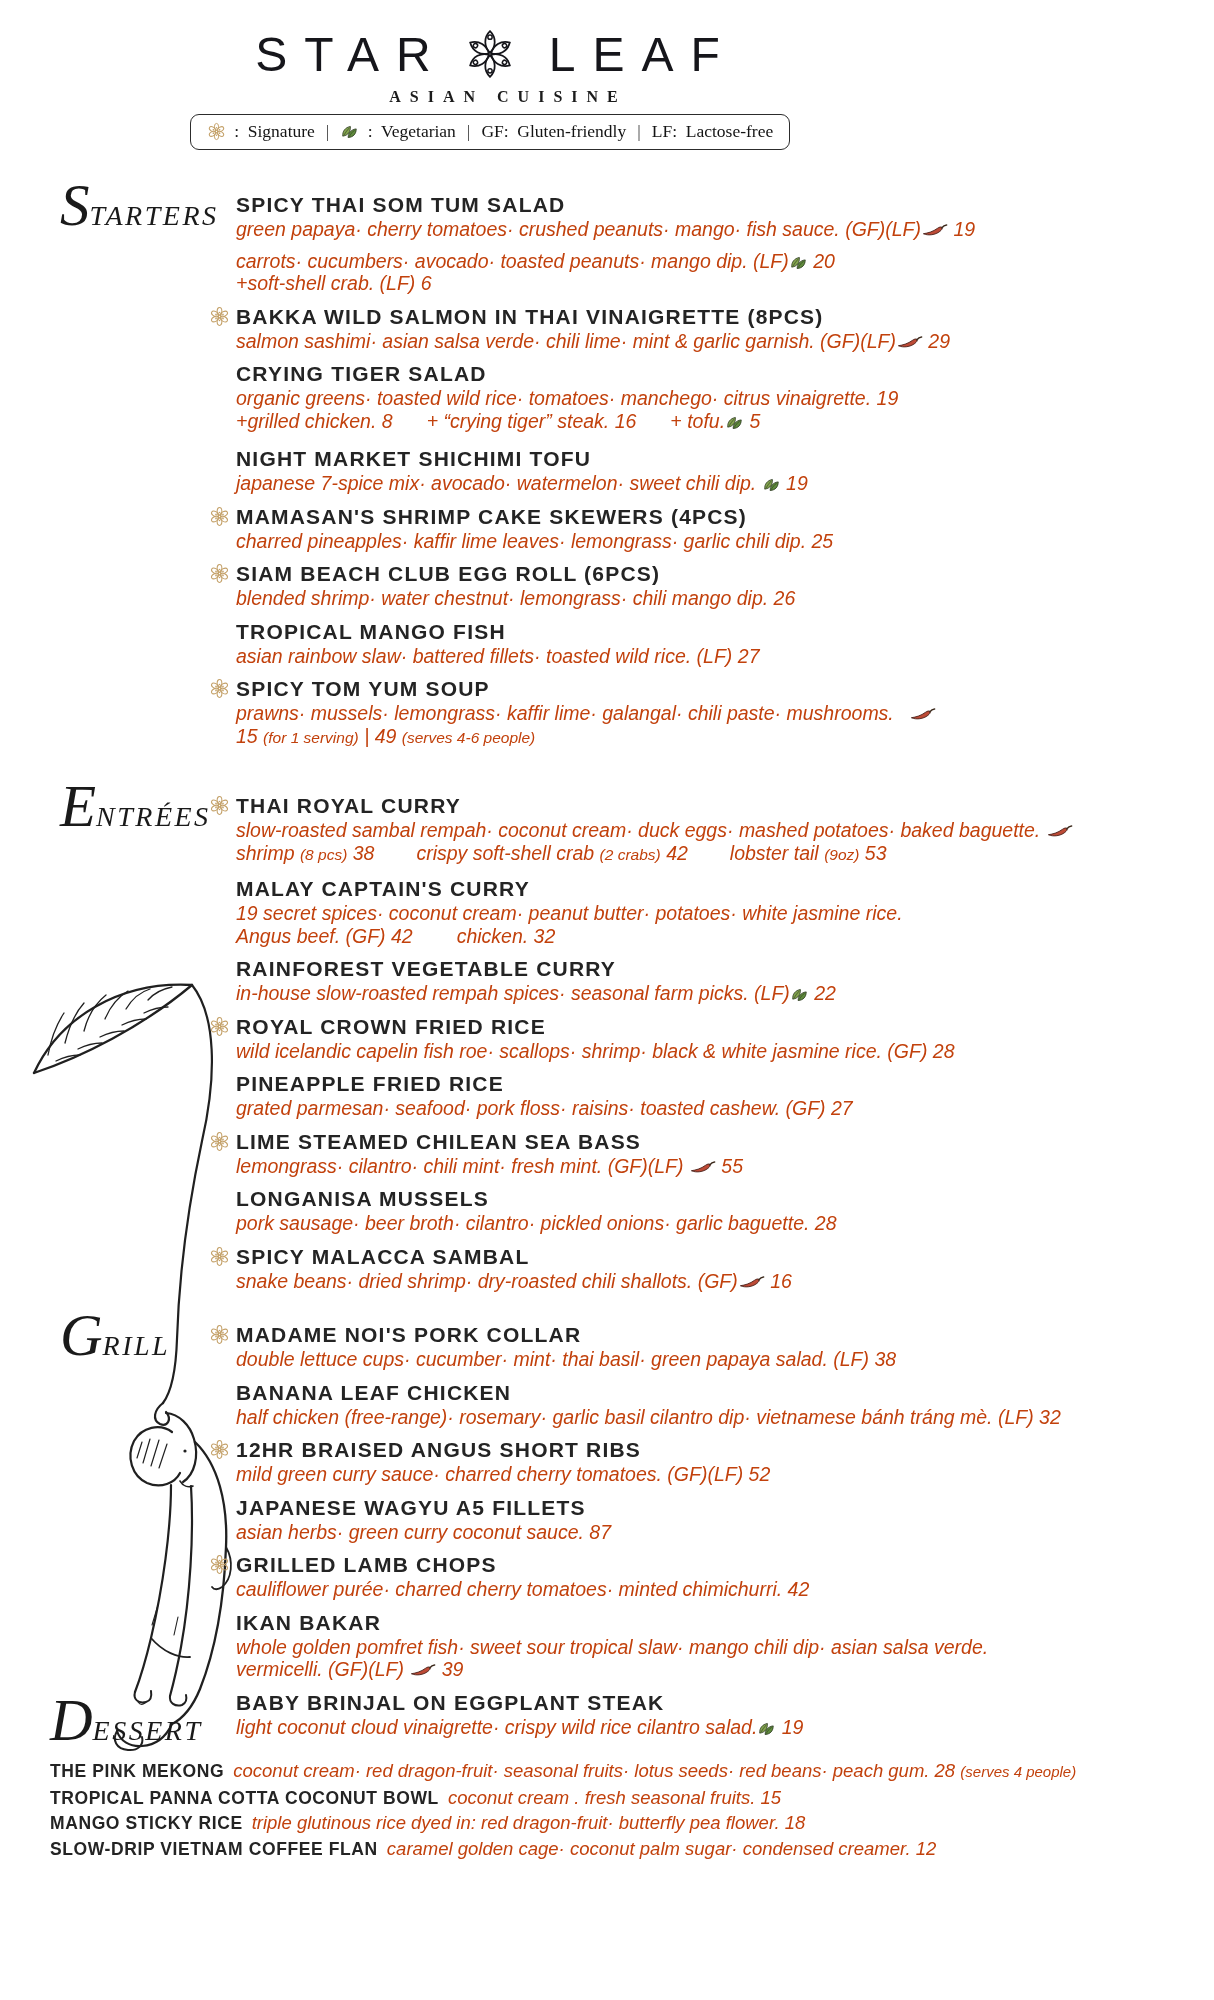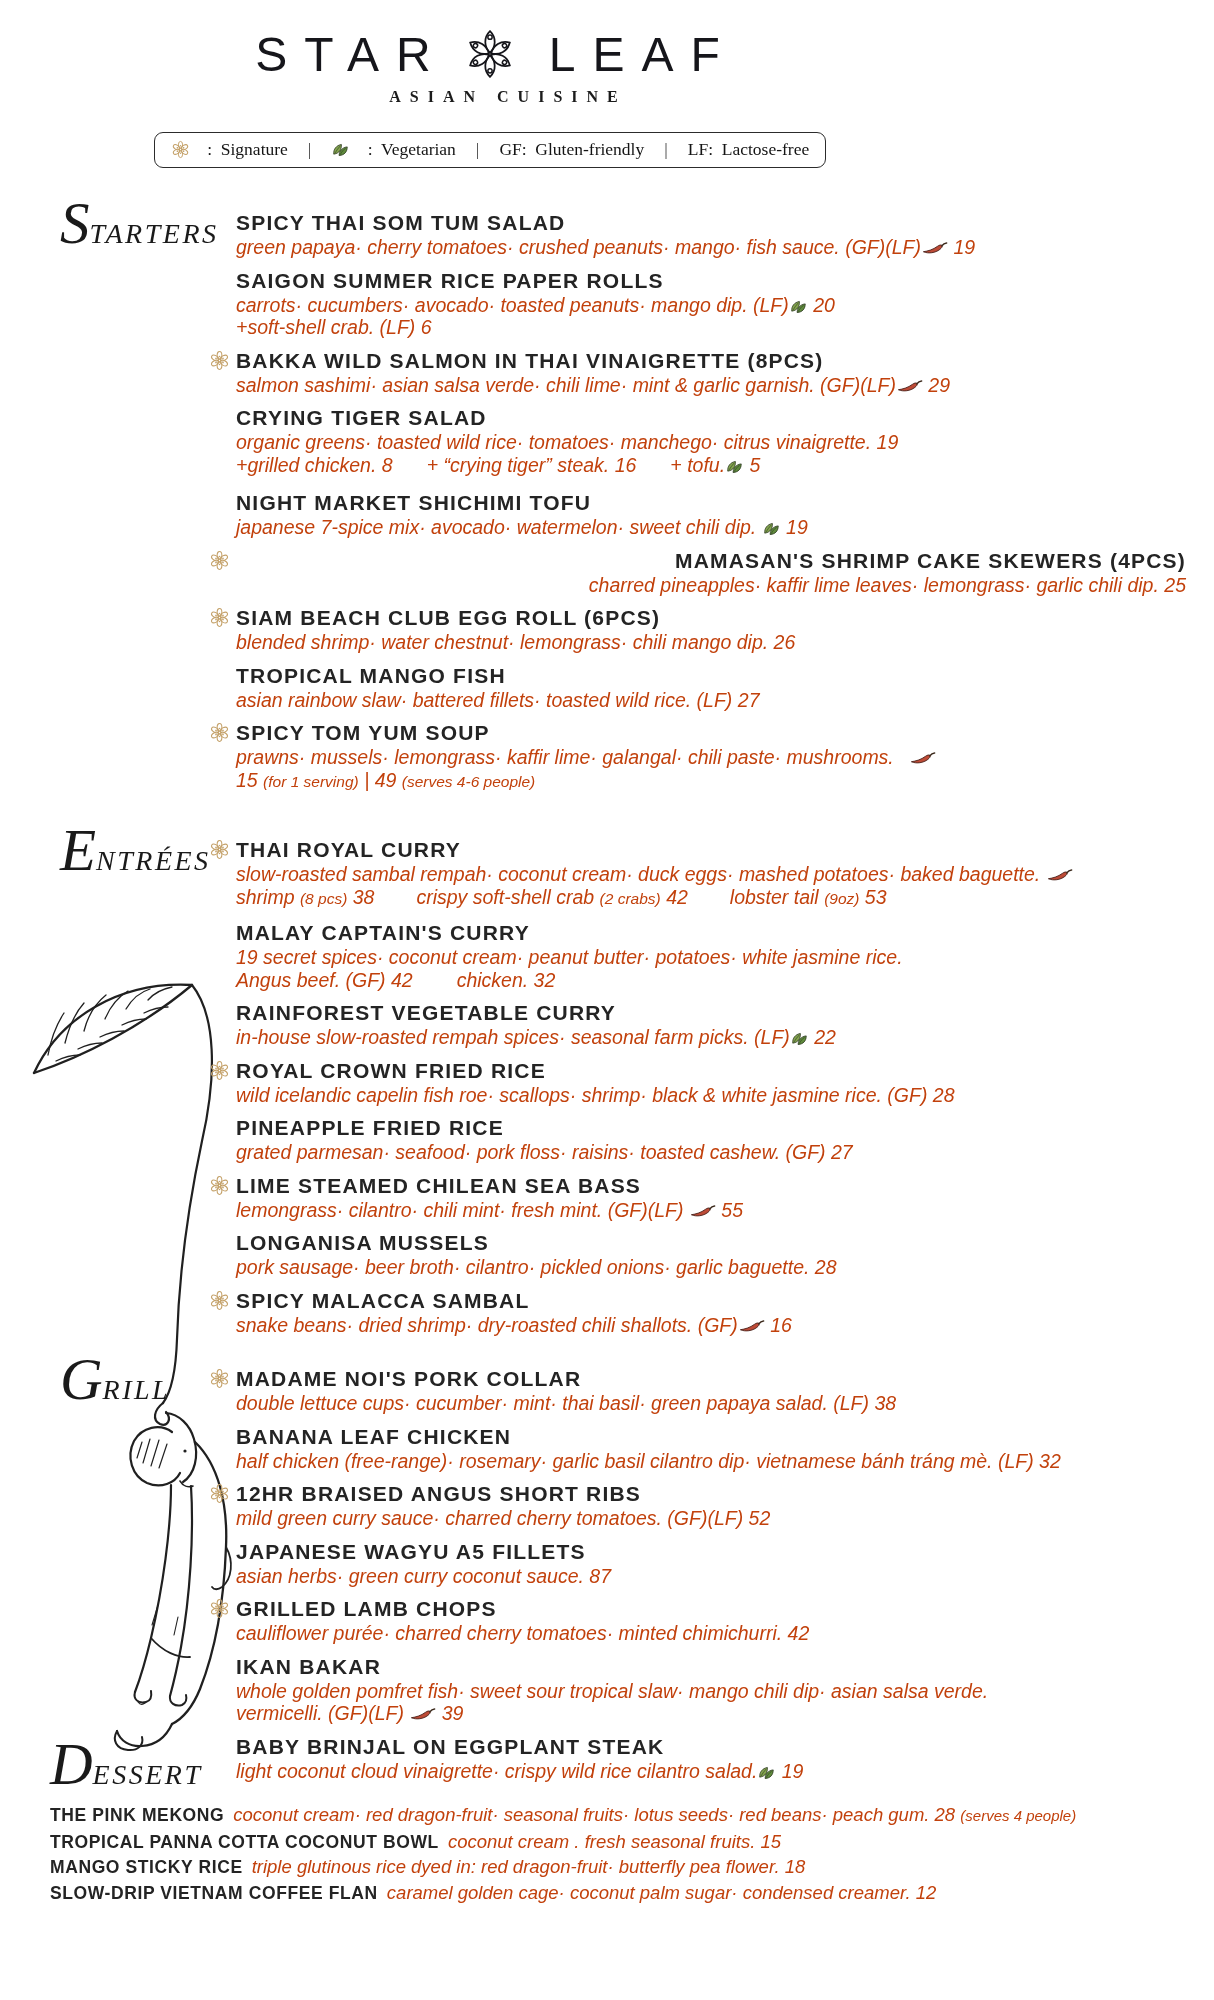--- a/index.html
+++ b/index.html
@@ -11,24 +11,24 @@
   .logo{display:flex;align-items:center;justify-content:center;gap:14px;padding-left:12px;}
   .logo-word{font-size:48px;letter-spacing:17px;font-weight:400;color:#16161b;text-indent:17px;}
   .logo-word.first{text-indent:0;}
   .logo-flower{width:56px;height:56px;display:inline-block;}
   .logo-flower svg{width:100%;height:100%;display:block;}
   .subtitle{
     margin-top:6px;font-family:"Liberation Serif",serif;font-weight:bold;
     font-size:16px;letter-spacing:9px;color:#1b1b1b;padding-left:36px;
   }
   .legend{
-    display:inline-flex;align-items:center;margin-top:26px;
+    display:inline-flex;align-items:center;margin-top:8px;
     border:1.6px solid #2c2c2c;border-radius:9px;padding:6px 16px 7px 16px;
     font-family:"Liberation Serif",serif;font-size:17.5px;color:#141414;background:#fff;
-    position:relative;z-index:2;gap:9px;
+    position:relative;z-index:2;
   }
   .legend .sep{padding:0 11px;color:#444;font-weight:300;}
   .legend .lbl{white-space:pre;}
   .legend .ic{margin-right:4px;}
 
   
   .ic{display:inline-block;vertical-align:-3px;line-height:0;}
   .ic svg{display:block;width:100%;height:100%;}
   .ic-chili{width:27px;height:16px;vertical-align:-2px;}
   .ic-leaf{width:19px;height:16px;}
@@ -217,21 +217,20 @@
         <span class="sec-rest">TARTERS</span>
       </div>
       <div class="item">
         <div class="item-name"><span class="nm-text">SPICY THAI SOM TUM SALAD</span></div>
         <div class="desc"><span class="txt">green papaya· cherry tomatoes· crushed peanuts· mango· fish sauce. (GF)(LF)</span><span class="ic ic-chili"><svg viewBox="0 0 30 18">
               <path d="M2.5 13.2 C8 15.6 16 14.6 21 10.6 C23 9 24.2 7.4 23.6 6.3 C22.6 5 20.4 5.6 18.4 7.1 C13.4 10.8 7.4 12.6 2.5 13.2 Z" fill="#bd4a36" stroke="#47211a" stroke-width="1"></path>
               <path d="M23.2 6.6 C24.6 4.6 26.4 3.4 28.6 3.3" fill="none" stroke="#3c2a1c" stroke-width="1.8" stroke-linecap="round"></path>
             </svg></span><span class="txt"> 19</span></div>
       </div>
       <div class="item">
-        <div class="item-name"><span class="nm-text">SAIGON SUMMER RICE PAPER ROLLS</span></div>
         <div class="desc"><span class="txt">carrots· cucumbers· avocado· toasted peanuts· mango dip. (LF)</span><span class="ic ic-leaf"><svg viewBox="0 0 22 18">
               <path d="M3.2 13.8 C2.6 8.2 6.2 3.6 12 2.6 C12.4 8.4 9.8 12.8 3.2 13.8 Z" fill="#83a34e" stroke="#26331b" stroke-width="0.9"></path>
               <path d="M9.4 15.4 C9.4 10.2 13 6 18.8 5.4 C18.8 11 15.6 15 9.4 15.4 Z" fill="#5f8a3c" stroke="#26331b" stroke-width="0.9"></path>
               <path d="M4.6 12.6 C6.4 9.6 8.4 6.6 10.8 4.2" fill="none" stroke="#2c3a1f" stroke-width="0.7"></path>
               <path d="M10.6 14.4 C12.2 11.4 14.6 8.4 17.2 6.6" fill="none" stroke="#2c3a1f" stroke-width="0.7"></path>
             </svg></span><span class="txt"> 20</span></div>
         <div class="desc"><span class="txt">+soft-shell crab. (LF) 6</span></div>
       </div>
       <div class="item">
         <div class="item-name"><span class="ic ic-star-anise sig">
@@ -280,21 +279,21 @@
       </div>
       <div class="item" style="margin-top: 14px;">
         <div class="item-name"><span class="nm-text">NIGHT MARKET SHICHIMI TOFU</span></div>
         <div class="desc"><span class="txt">japanese 7-spice mix· avocado· watermelon· sweet chili dip. </span><span class="ic ic-leaf"><svg viewBox="0 0 22 18">
               <path d="M3.2 13.8 C2.6 8.2 6.2 3.6 12 2.6 C12.4 8.4 9.8 12.8 3.2 13.8 Z" fill="#83a34e" stroke="#26331b" stroke-width="0.9"></path>
               <path d="M9.4 15.4 C9.4 10.2 13 6 18.8 5.4 C18.8 11 15.6 15 9.4 15.4 Z" fill="#5f8a3c" stroke="#26331b" stroke-width="0.9"></path>
               <path d="M4.6 12.6 C6.4 9.6 8.4 6.6 10.8 4.2" fill="none" stroke="#2c3a1f" stroke-width="0.7"></path>
               <path d="M10.6 14.4 C12.2 11.4 14.6 8.4 17.2 6.6" fill="none" stroke="#2c3a1f" stroke-width="0.7"></path>
             </svg></span><span class="txt"> 19</span></div>
       </div>
-      <div class="item" style="margin-top: 6px; text-align: right;">
+      <div class="item" style="margin-top: 6px;">
         <div class="item-name"><span class="ic ic-star-anise sig">
             <svg viewBox="0 0 24 24">
               <g transform="rotate(0 12 12)">
                 <ellipse cx="12" cy="6.2" rx="2.7" ry="4.4" fill="none" stroke="#c4a169" stroke-width="1.2"></ellipse>
                 <circle cx="12" cy="7.4" r="0.95" fill="#c4a169"></circle>
               </g>
               <g transform="rotate(60 12 12)">
                 <ellipse cx="12" cy="6.2" rx="2.7" ry="4.4" fill="none" stroke="#c4a169" stroke-width="1.2"></ellipse>
                 <circle cx="12" cy="7.4" r="0.95" fill="#c4a169"></circle>
               </g>

